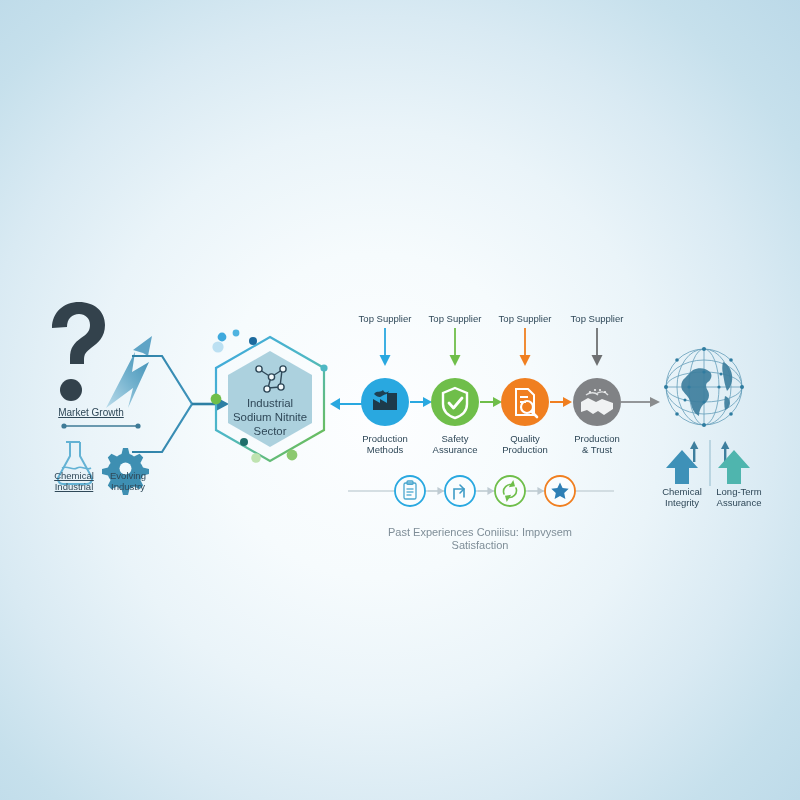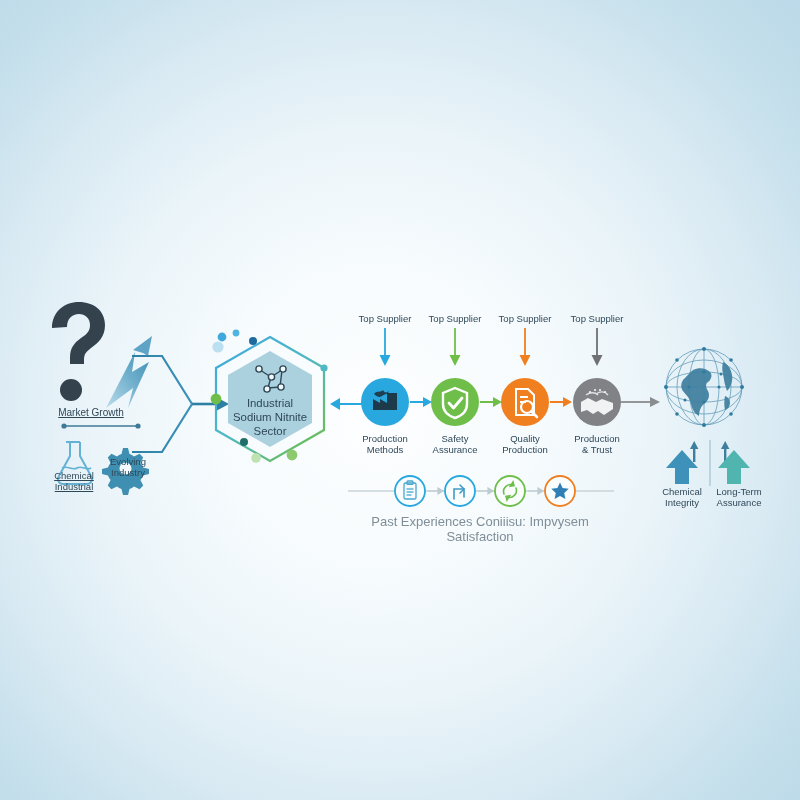--- a/index.html
+++ b/index.html
@@ -63,21 +63,21 @@
       <circle cx="85.5" cy="168.5" r="6" fill="#F3F9FC"></circle>
     </g>
   </svg>
 
   <div class="lbl sm" style="left:48px;top:407px;width:86px;">Market Growth</div>
 
   <div class="lbl tiny" style="left:44px;top:470px;width:60px;text-decoration:underline;">
     <div>Chemical</div>
     <div>Industrial</div>
   </div>
-  <div class="lbl tiny" style="left:101px;top:456px;width:54px;">
+  <div class="lbl tiny" style="left:101px;top:470px;width:54px;">
     <div>Evolving</div>
     <div>Industry</div>
   </div>
 
   <svg style="position:absolute;left:130px;top:352px;" width="100" height="130" viewBox="0 0 100 130">
     <defs>
       <linearGradient id="brG" x1="0" y1="0" x2="1" y2="0">
         <stop offset="0%" stop-color="#2D7FA4"></stop>
           <stop offset="100%" stop-color="#3E93BB"></stop>
       </linearGradient>
@@ -262,21 +262,21 @@
         <path d="M165 8 l1 3.6 l-3.6 0.6 Z" fill="#6FBE4A"></path>
         <path d="M159 26 l-1-3.6 l3.6-0.6 Z" fill="#6FBE4A"></path>
       </g>
     </g>
     <path d="M180 17 L192 17 M190 14 L195 17 L190 20 Z" stroke="#BFCBD2" stroke-width="1.2" fill="#BFCBD2"></path>
     <g>
       <circle cx="212" cy="17" r="15" fill="#FAFDFE" stroke="#F07F20" stroke-width="1.8"></circle>
       <path d="M212 8.5 l2.6 5.6 l6.1 0.7 l-4.5 4.2 l1.2 6 l-5.4-3 l-5.4 3 l1.2-6 l-4.5-4.2 l6.1-0.7 Z" fill="#2E7FB5"></path>
     </g>
   </svg>
-  <div class="lbl" style="left:360px;top:514px;width:240px;font-size:13px;color:#7F8E98;">Past Experiences Coniiisu: Impvysem Satisfaction</div>
+  <div class="lbl" style="left:360px;top:526px;width:240px;font-size:11px;color:#7F8E98;">Past Experiences Coniiisu: Impvysem Satisfaction</div>
 
   <svg style="position:absolute;left:655px;top:338px;" width="98" height="98" viewBox="0 0 98 98">
     <g stroke="#4E8FAE" stroke-width="0.8" fill="none" opacity="0.85">
       <circle cx="49" cy="49" r="38"></circle>
       <ellipse cx="49" cy="49" rx="38" ry="15"></ellipse>
       <ellipse cx="49" cy="49" rx="38" ry="27"></ellipse>
       <ellipse cx="49" cy="49" rx="15" ry="38"></ellipse>
       <ellipse cx="49" cy="49" rx="27" ry="38"></ellipse>
       <line x1="11" y1="49" x2="87" y2="49"></line>
       <line x1="49" y1="11" x2="49" y2="87"></line>

